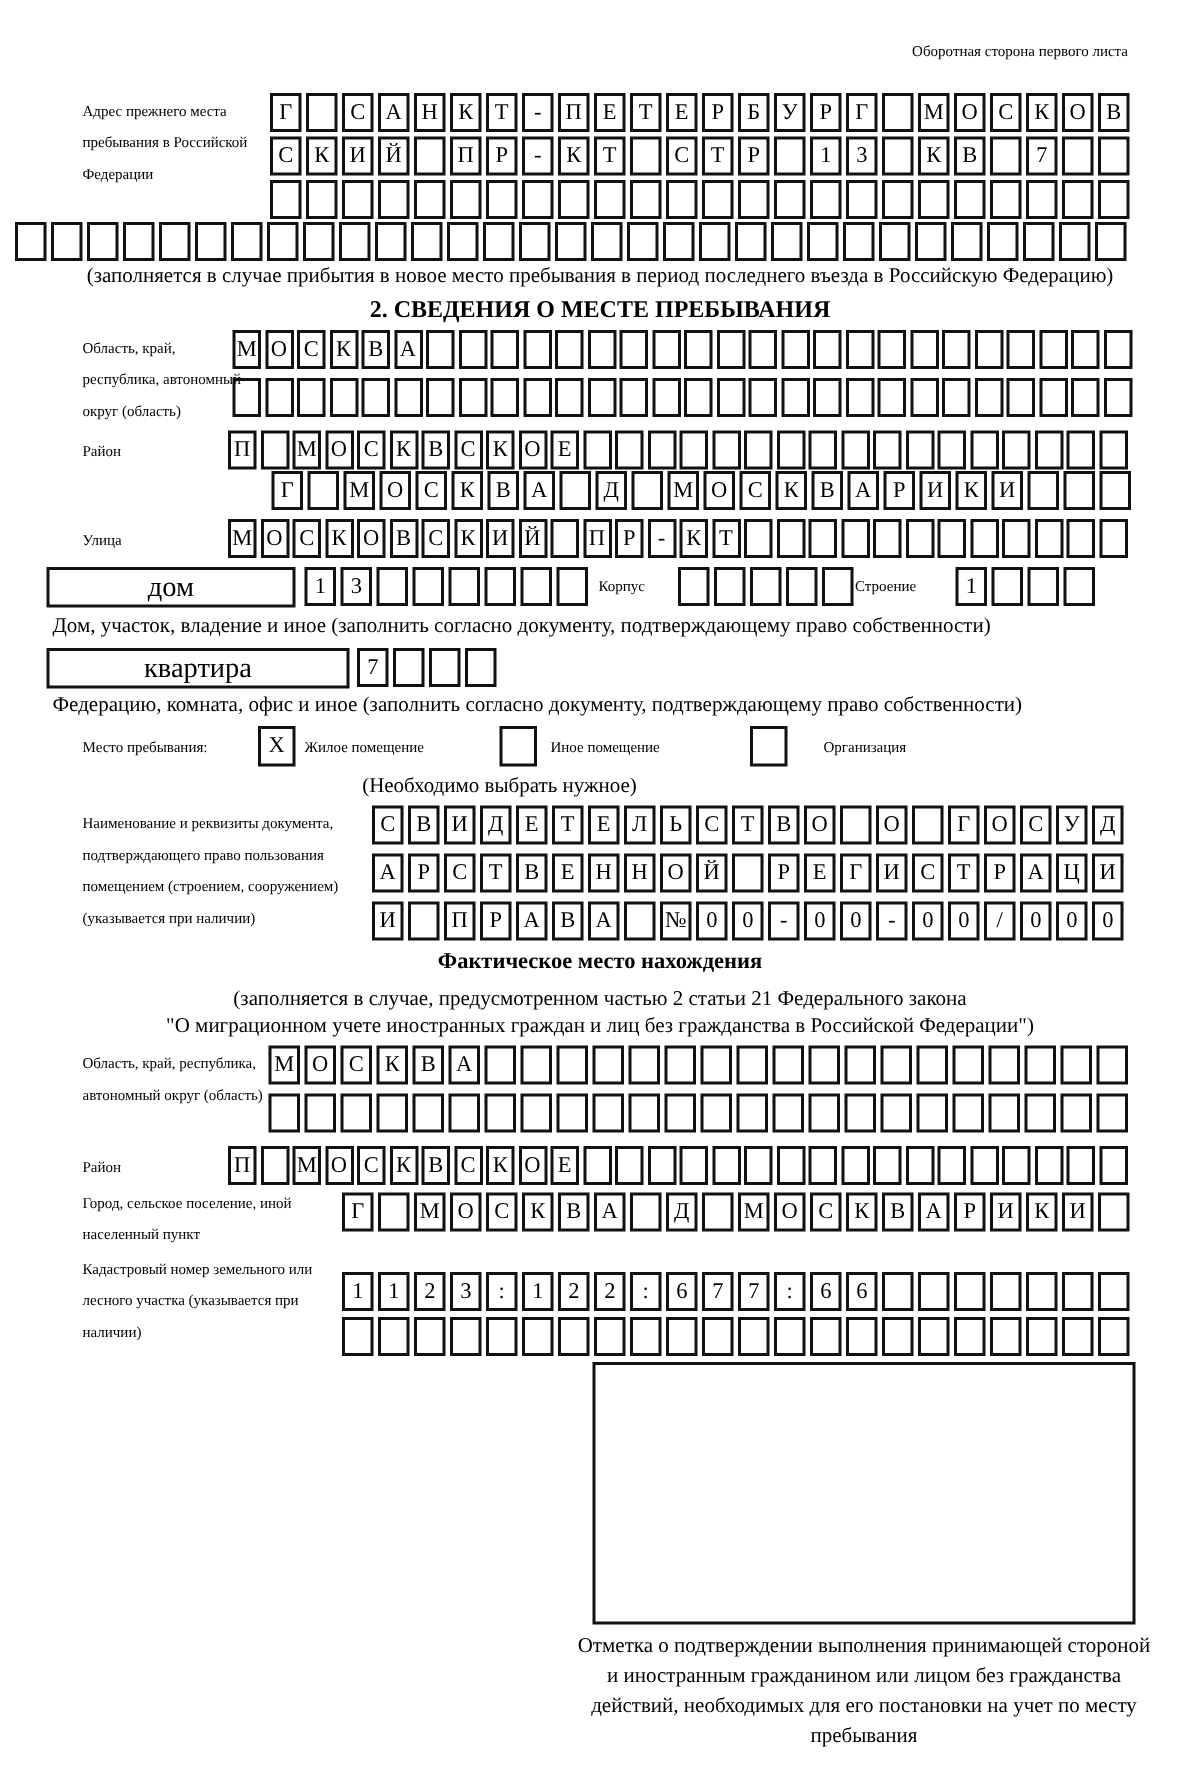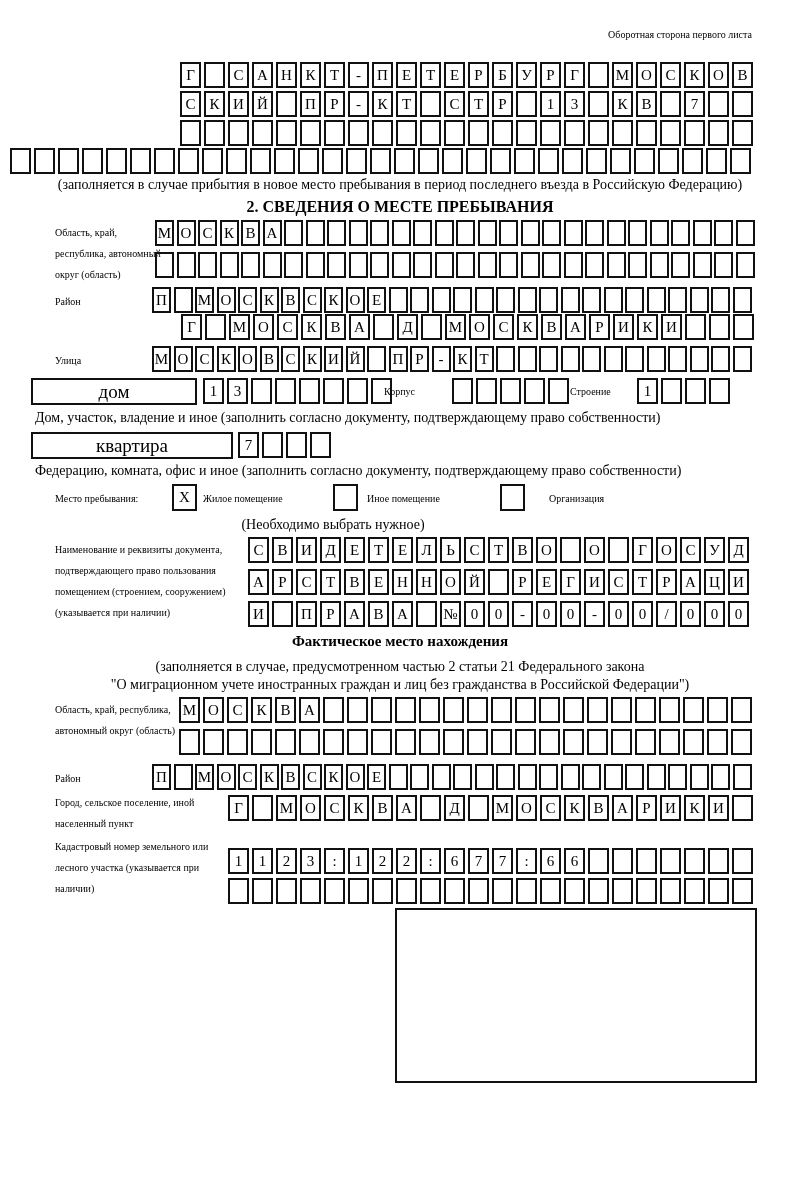--- a/index.html
+++ b/index.html
@@ -21,20 +21,21 @@
        font-size:15px;line-height:23px;}
   .stampbox{box-sizing:border-box;border:2px solid #111;background:#fff;}
 </style>
 </head>
 <body>
 
 <div class="page">
 
   <div class="abs lbl" style="top:24px;right:48px;">Оборотная сторона первого листа</div>
 
+  <div class="abs lbl" style="left:55px;top:64px;width:140px;">Адрес прежнего места пребывания в Российской Федерации</div>
   <div class="abs cells" style="left:180px;top:62px;">
       <div class="cell">Г</div>
       <div class="cell"></div>
       <div class="cell">С</div>
       <div class="cell">А</div>
       <div class="cell">Н</div>
       <div class="cell">К</div>
       <div class="cell">Т</div>
       <div class="cell">-</div>
       <div class="cell">П</div>
@@ -300,21 +301,21 @@
   <div class="abs cells" style="left:203px;top:378px;">
       <div class="cell">1</div>
       <div class="cell">3</div>
       <div class="cell"></div>
       <div class="cell"></div>
       <div class="cell"></div>
       <div class="cell"></div>
       <div class="cell"></div>
       <div class="cell"></div>
     </div>
-  <div class="abs lbl" style="left:384px;top:381px;">Корпус</div>
+  <div class="abs lbl" style="left:399px;top:381px;">Корпус</div>
   <div class="abs cells" style="left:452px;top:378px;">
       <div class="cell"></div>
       <div class="cell"></div>
       <div class="cell"></div>
       <div class="cell"></div>
       <div class="cell"></div>
     </div>
   <div class="abs lbl" style="left:570px;top:381px;">Строение</div>
   <div class="abs cells" style="left:637px;top:378px;">
       <div class="cell">1</div>
@@ -573,14 +574,15 @@
       <div class="cell"></div>
       <div class="cell"></div>
       <div class="cell"></div>
       <div class="cell"></div>
       <div class="cell"></div>
       <div class="cell"></div>
       <div class="cell"></div>
     </div>
 
   <div class="abs stampbox" style="left:395px;top:908px;width:362px;height:175px;"></div>
+  <div class="abs note" style="left:385px;top:1088px;width:382px;text-align:center;line-height:20px;">Отметка о подтверждении выполнения принимающей стороной и иностранным гражданином или лицом без гражданства действий, необходимых для его постановки на учет по месту пребывания</div>
 
 </div>
 
 </body></html>

